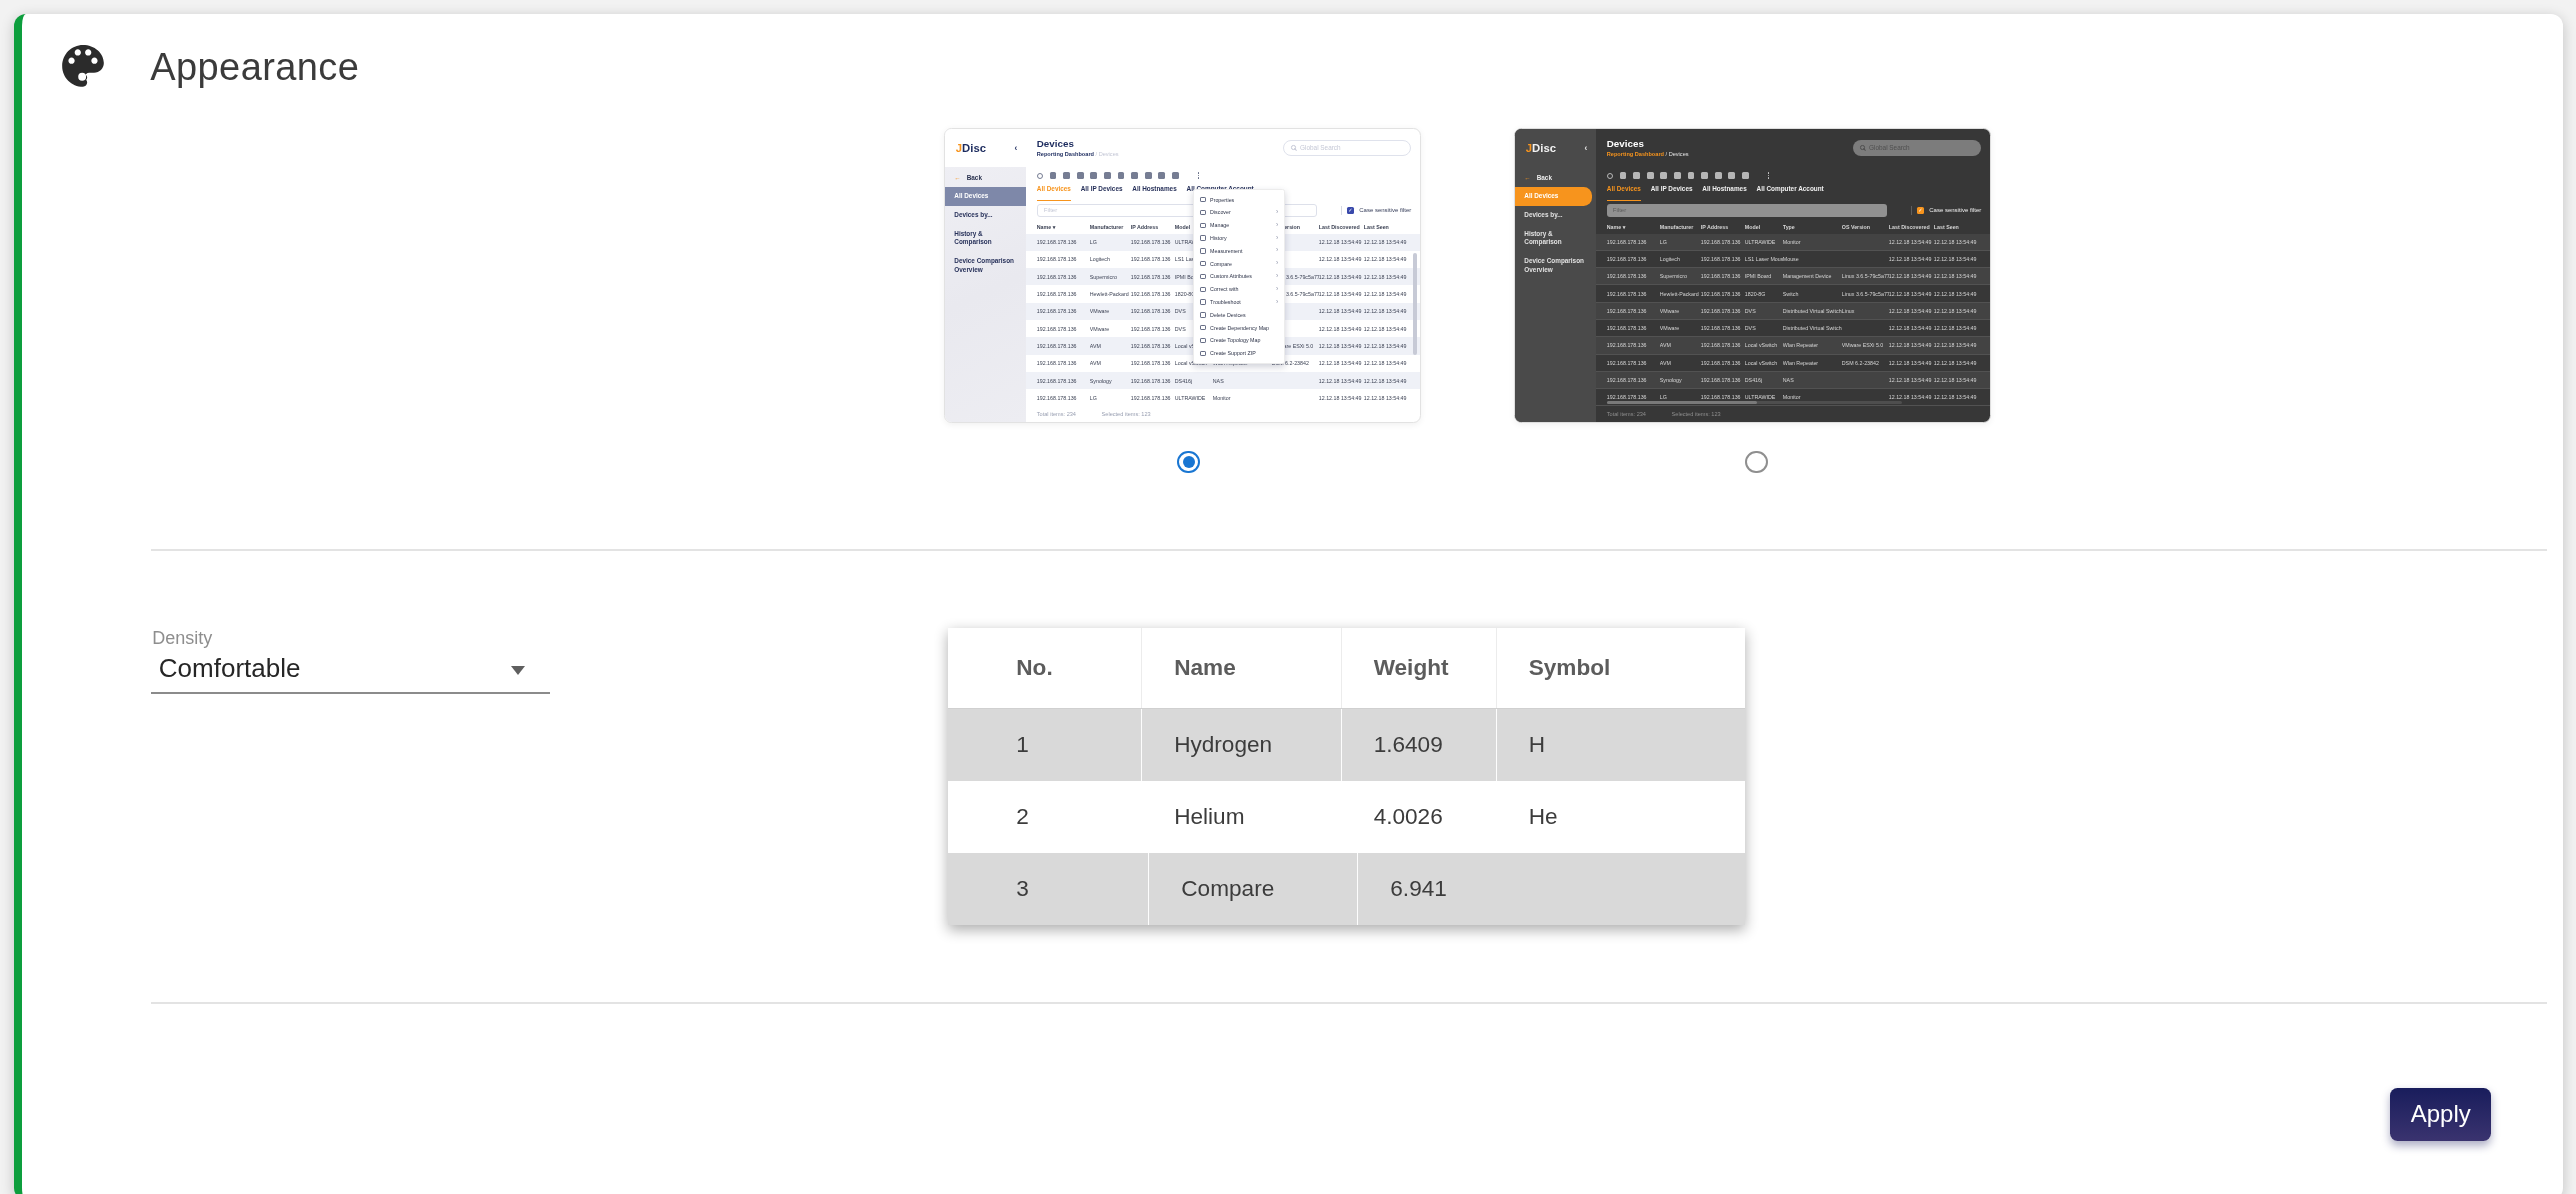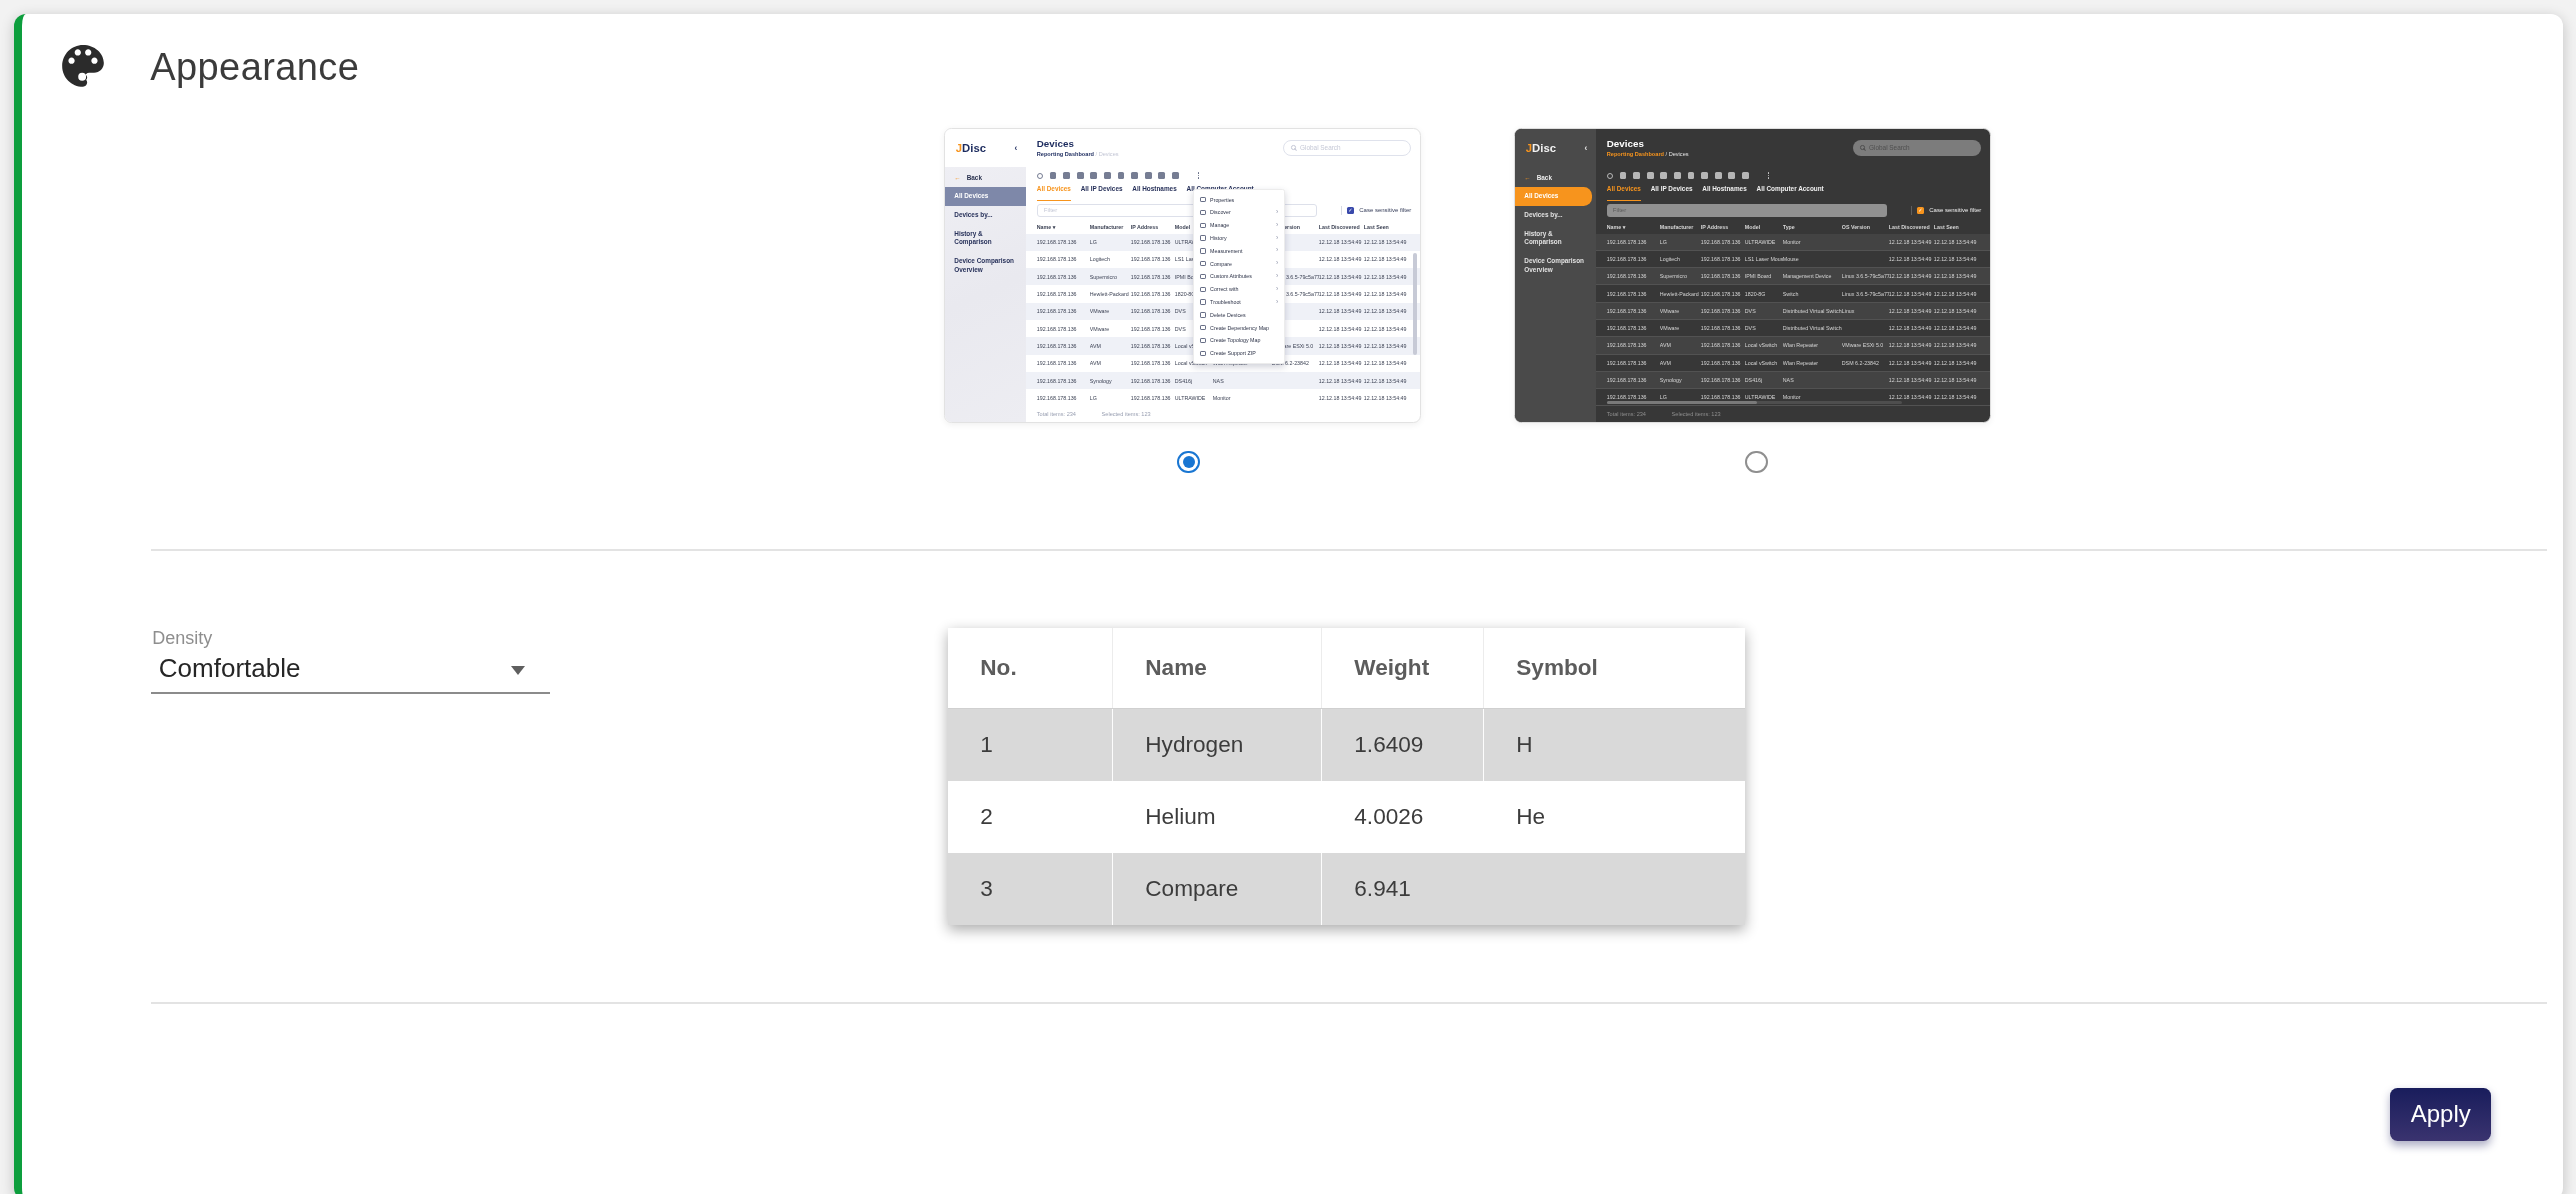--- a/index.html
+++ b/index.html
@@ -45,21 +45,21 @@
   
   .stable { position: absolute; left: 926px; top: 614px; width: 797px; background: #fff;
             box-shadow: 0 4.5px 13.5px rgba(0,0,0,0.32); border-radius: 1.5px; }
   .srow { display: flex; height: 72px; }
   .srow.head { height: 81px; border-bottom: 1.5px solid #d0d0d0; background: #fff; }
   .srow.stripe { background: #d9d9d9; }
   .scell { display: flex; align-items: center; padding-left: 32px; font-size: 22.6px; color: #3c3c3c;
            border-left: 1.5px solid rgba(255,255,255,0.95); overflow: hidden; white-space: nowrap; }
   .srow.head .scell { color: #5c5c5c; font-weight: 700; border-left: 1.5px solid #ececec; }
   .scell:first-child, .srow.head .scell:first-child { border-left: none; }
-  .sc0 { width: 164px; } .sc1 { width: 209px; } .sc2 { width: 162px; } .sc3 { width: 262px; }
+  .sc0 { width: 164px; margin-left: 36px; } .sc1 { width: 209px; } .sc2 { width: 162px; } .sc3 { width: 262px; }
 
   
   .apply-btn { position: absolute; left: 2368px; top: 1074px; width: 101px; height: 53px;
         border: none; border-radius: 7.5px; color: #fff; font-size: 24px; font-weight: 400;
         font-family: "Liberation Sans", sans-serif;
         background: linear-gradient(180deg, #191d5c 0%, #3a336f 100%);
         box-shadow: 0 4.5px 9px rgba(25,29,92,0.35); cursor: pointer; }
 
   
   .preview { position: absolute; top: 114px; width: 477px; height: 295px; background: #fff;

